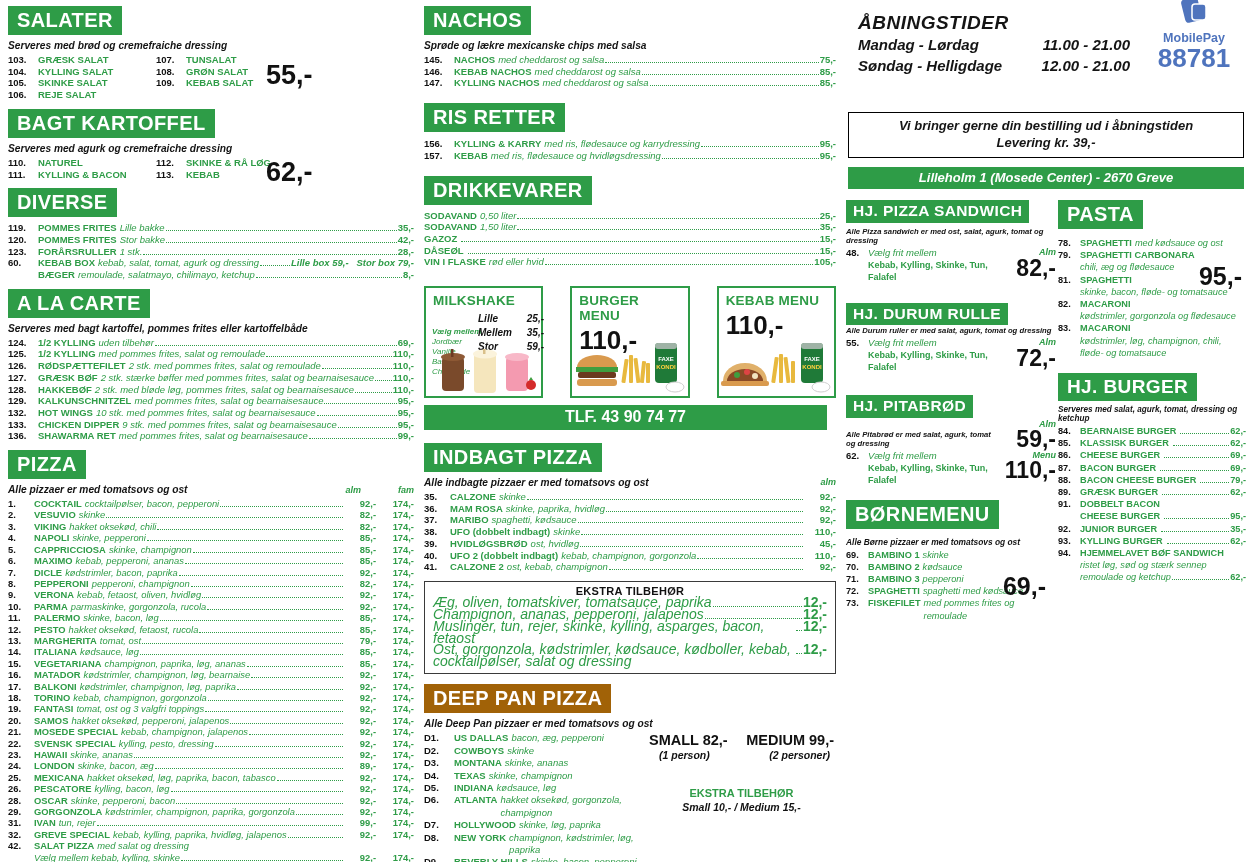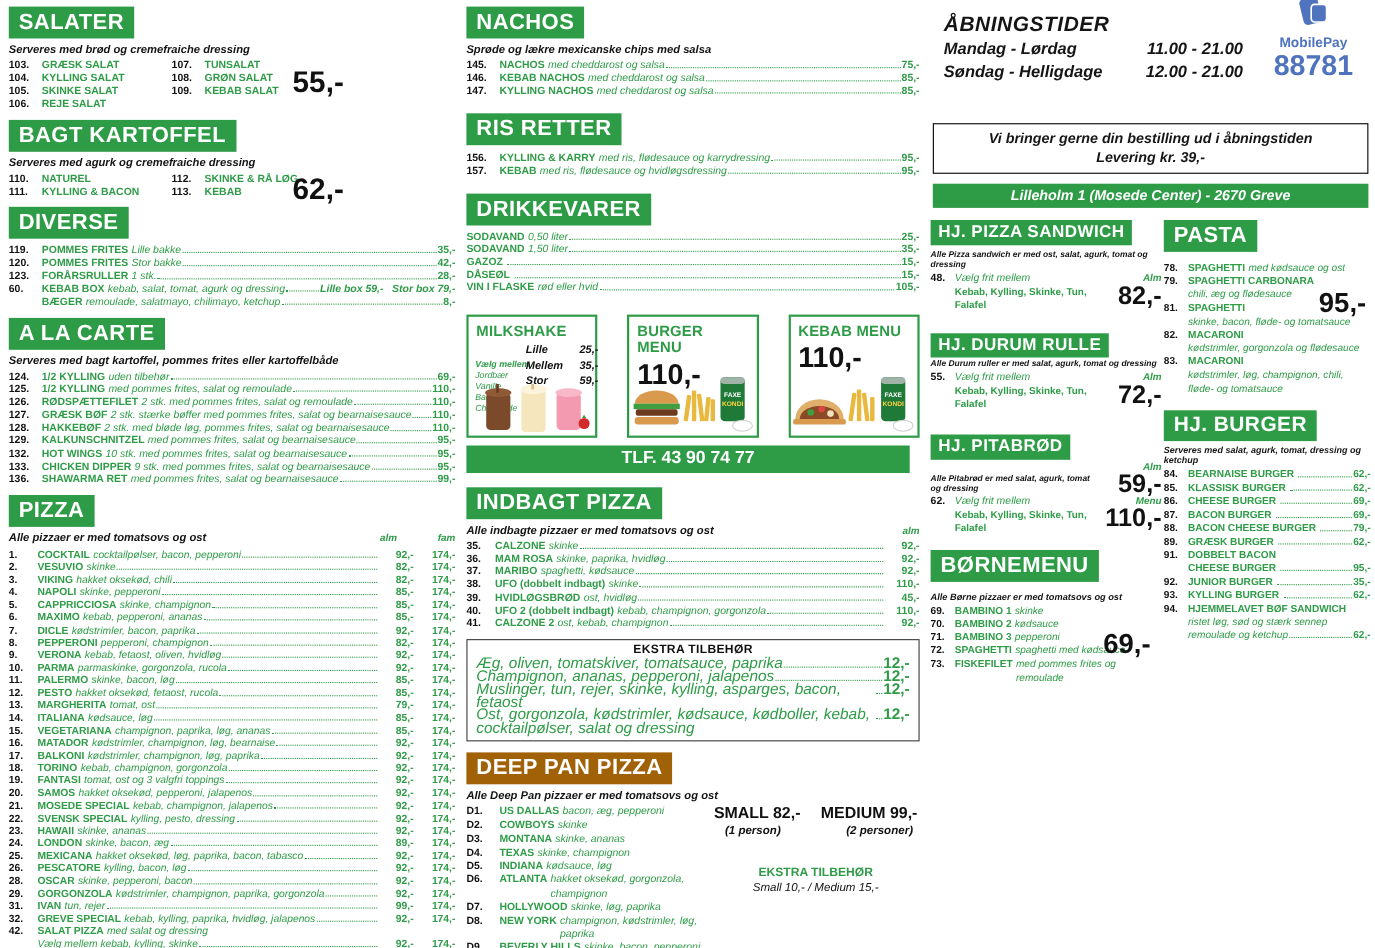--- a/index.html
+++ b/index.html
@@ -44,21 +44,21 @@
   .sizes{position:absolute;left:52px;top:24px;width:66px;font-size:10px;font-weight:bold;font-style:italic;color:#111;line-height:14px}
   .sizes div{display:flex;justify-content:space-between}
   .tlfbar{background:#2E9C47;color:#fff;font-weight:bold;font-size:16px;text-align:center;padding:3px 0 4px;margin-top:7px;width:403px}
   .ekstrabox{border:1px solid #3a3a3a;padding:3px 8px 6px;margin:2px 0 10px}
   .ekstrabox .etitle{text-align:center;font-weight:bold;font-size:11px;color:#111;letter-spacing:.3px}
   .ekstrabox .row{font-size:14px;line-height:11.6px}
   .deepinfo{position:absolute;left:225px;top:48px;width:185px;text-align:center}
   .deepinfo .dline{display:flex;justify-content:space-between;font-weight:bold;font-size:14.5px;color:#111}
   .deepinfo .dnote{display:flex;justify-content:space-between;font-style:italic;font-weight:bold;font-size:10.5px;color:#111;margin-top:1px}
   .deepinfo .det{color:#2E9C47;font-weight:bold;font-size:11px;margin-top:26px}
-  .deepinfo .dep{font-style:italic;font-weight:normal;font-size:10.5px;color:#111;margin-top:2px}
+  .deepinfo .dep{font-style:italic;font-weight:bold;font-size:10.5px;color:#111;margin-top:2px}
   
   .brand{text-align:center}
   .brand-name{color:#2E9C47;font-weight:bold;font-style:italic;font-size:52px;line-height:50px;letter-spacing:-1px}
   .brand-tag{color:#3BA657;font-size:27px;line-height:30px;letter-spacing:.5px}
   .brand-phone{color:#111;font-weight:bold;font-size:40px;line-height:42px;letter-spacing:1px;margin-top:4px}
   .brand-web{color:#111;font-weight:bold;font-style:italic;font-size:23px;line-height:24px}
   .opening{position:relative;margin:10px 2px 0 12px;text-align:left;min-height:92px}
   .opening .otitle{font-weight:bold;font-style:italic;font-size:19px;letter-spacing:.5px}
   .orow{display:flex;width:272px;justify-content:space-between;font-weight:bold;font-style:italic;font-size:15px;line-height:21px}
   .mobilepay{position:absolute;right:4px;top:-16px;width:92px;text-align:center}

